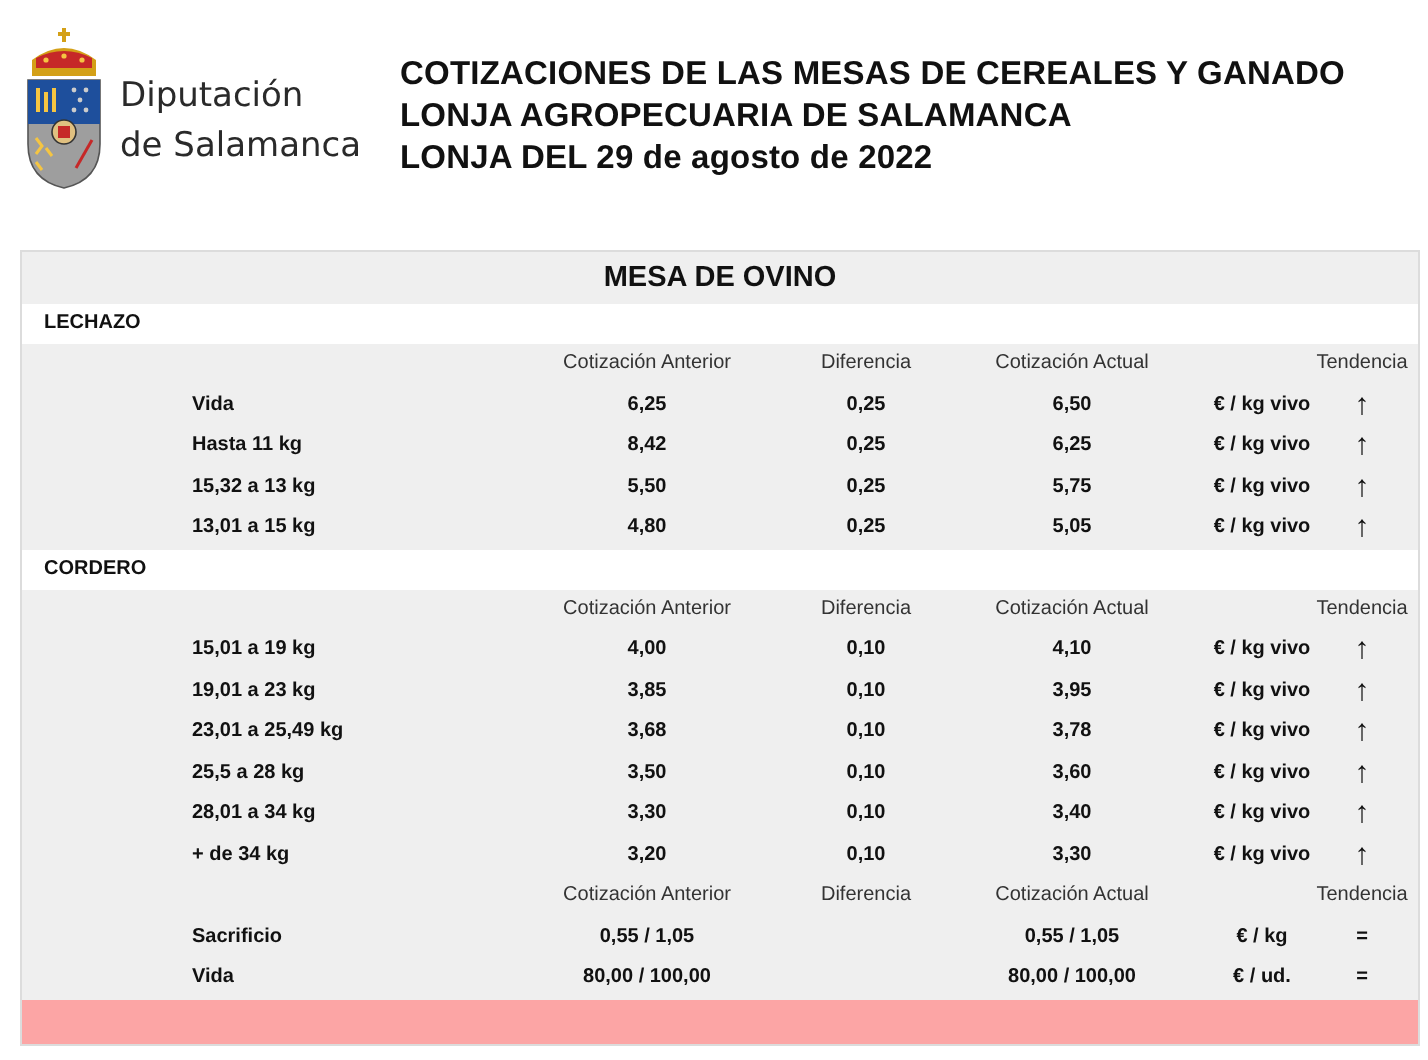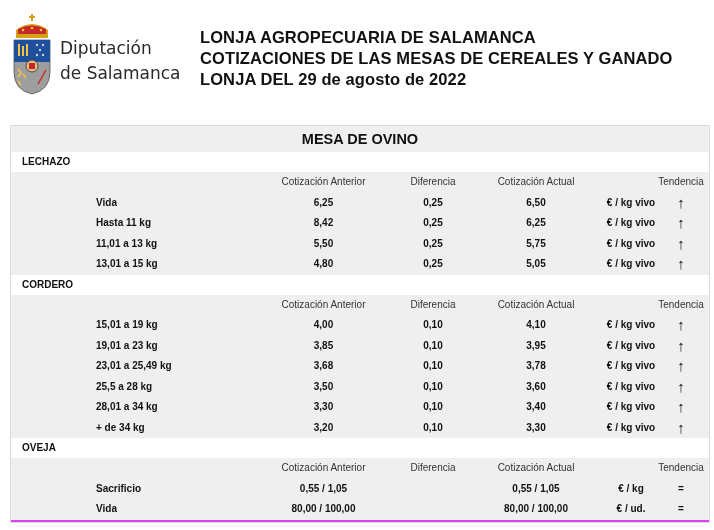--- a/index.html
+++ b/index.html
@@ -5,21 +5,21 @@
   * { box-sizing: border-box; margin: 0; padding: 0; }
   html, body { width: 714px; height: 530px; background: #ffffff; overflow: hidden; }
   body { font-family: "Liberation Sans", sans-serif; color: #111; position: relative; }
 
   .header { position: absolute; left: 0; top: 0; width: 710px; height: 110px; }
   .logo { position: absolute; left: 10px; top: 14px; width: 44px; height: 82px; }
   .logo-text { position: absolute; left: 60px; top: 36px; font-family: "DejaVu Sans", sans-serif; font-size: 17px; color: #2a2a2a; line-height: 25px; }
   .titles { position: absolute; left: 200px; top: 27px; }
   .titles div { font-size: 16.5px; font-weight: bold; color: #111; line-height: 21px; letter-spacing: 0.1px; }
 
-  .table-wrap { position: absolute; left: 10px; top: 125px; width: 700px; height: 398px; border: 1px solid #dcdcdc; background: #d946ef; }
+  .table-wrap { position: absolute; left: 10px; top: 125px; width: 700px; height: 398px; border: 1px solid #dcdcdc; background: #fca5a5; }
   .mesa-title { height: 26px; line-height: 26px; text-align: center; font-size: 14.5px; font-weight: bold; background: #efefef; color: #111; }
 
   .section { height: 20px; line-height: 20px; background: #ffffff; font-size: 10px; font-weight: bold; padding-left: 11px; color: #111; }
   .row { position: relative; height: 20.5px; background: #efefef; font-size: 10px; padding-left: 25px; }
   .row span { position: absolute; top: 0; line-height: 20.5px; white-space: nowrap; }
   .hdr span { color: #333; font-weight: normal; }
   .data span { font-weight: bold; color: #111; }
 
   .c-label { left: 85px; }
   .c-ant { left: 250px; width: 125px; text-align: center; }
@@ -60,22 +60,22 @@
     <path d="M8 55 l3 4 l-3 4 M13 60 l3 4 M8 67 l3 4" stroke="#f5c542" stroke-width="1.5" fill="none"></path>
     <path d="M28 70 L36 56" stroke="#c62828" stroke-width="1.5"></path>
     <circle cx="22" cy="52" r="6" fill="#e0c080" stroke="#333" stroke-width="0.8"></circle>
     <rect x="19" y="49" width="6" height="6" fill="#c62828"></rect>
   </svg>
   <div class="logo-text">
     <div>Diputación</div>
     <div>de Salamanca</div>
   </div>
   <div class="titles">
+    <div>COTIZACIONES DE LAS MESAS DE CEREALES Y GANADO</div>
     <div>LONJA AGROPECUARIA DE SALAMANCA</div>
-    <div>COTIZACIONES DE LAS MESAS DE CEREALES Y GANADO</div>
     <div>LONJA DEL 29 de agosto de 2022</div>
   </div>
 </div>
 
 <div class="table-wrap">
   <div class="mesa-title">MESA DE OVINO</div>
 
   <div class="section">LECHAZO</div>
   <div class="row hdr">
     <span class="c-ant">Cotización Anterior</span>
@@ -93,21 +93,21 @@
   </div>
   <div class="row data">
     <span class="c-label">Hasta 11 kg</span>
     <span class="c-ant">8,42</span>
     <span class="c-dif">0,25</span>
     <span class="c-act">6,25</span>
     <span class="c-unit">€ / kg vivo</span>
     <span class="c-tend arrow">↑</span>
   </div>
   <div class="row data">
-    <span class="c-label">11,01 a 13 kg</span>
+    <span class="c-label">15,32 a 13 kg</span>
     <span class="c-ant">5,50</span>
     <span class="c-dif">0,25</span>
     <span class="c-act">5,75</span>
     <span class="c-unit">€ / kg vivo</span>
     <span class="c-tend arrow">↑</span>
   </div>
   <div class="row data">
     <span class="c-label">13,01 a 15 kg</span>
     <span class="c-ant">4,80</span>
     <span class="c-dif">0,25</span>
@@ -165,21 +165,20 @@
   </div>
   <div class="row data">
     <span class="c-label">+ de 34 kg</span>
     <span class="c-ant">3,20</span>
     <span class="c-dif">0,10</span>
     <span class="c-act">3,30</span>
     <span class="c-unit">€ / kg vivo</span>
     <span class="c-tend arrow">↑</span>
   </div>
 
-  <div class="section">OVEJA</div>
   <div class="row hdr">
     <span class="c-ant">Cotización Anterior</span>
     <span class="c-dif">Diferencia</span>
     <span class="c-act">Cotización Actual</span>
     <span class="c-tend">Tendencia</span>
   </div>
   <div class="row data">
     <span class="c-label">Sacrificio</span>
     <span class="c-ant">0,55 / 1,05</span>
     <span class="c-dif"></span>

